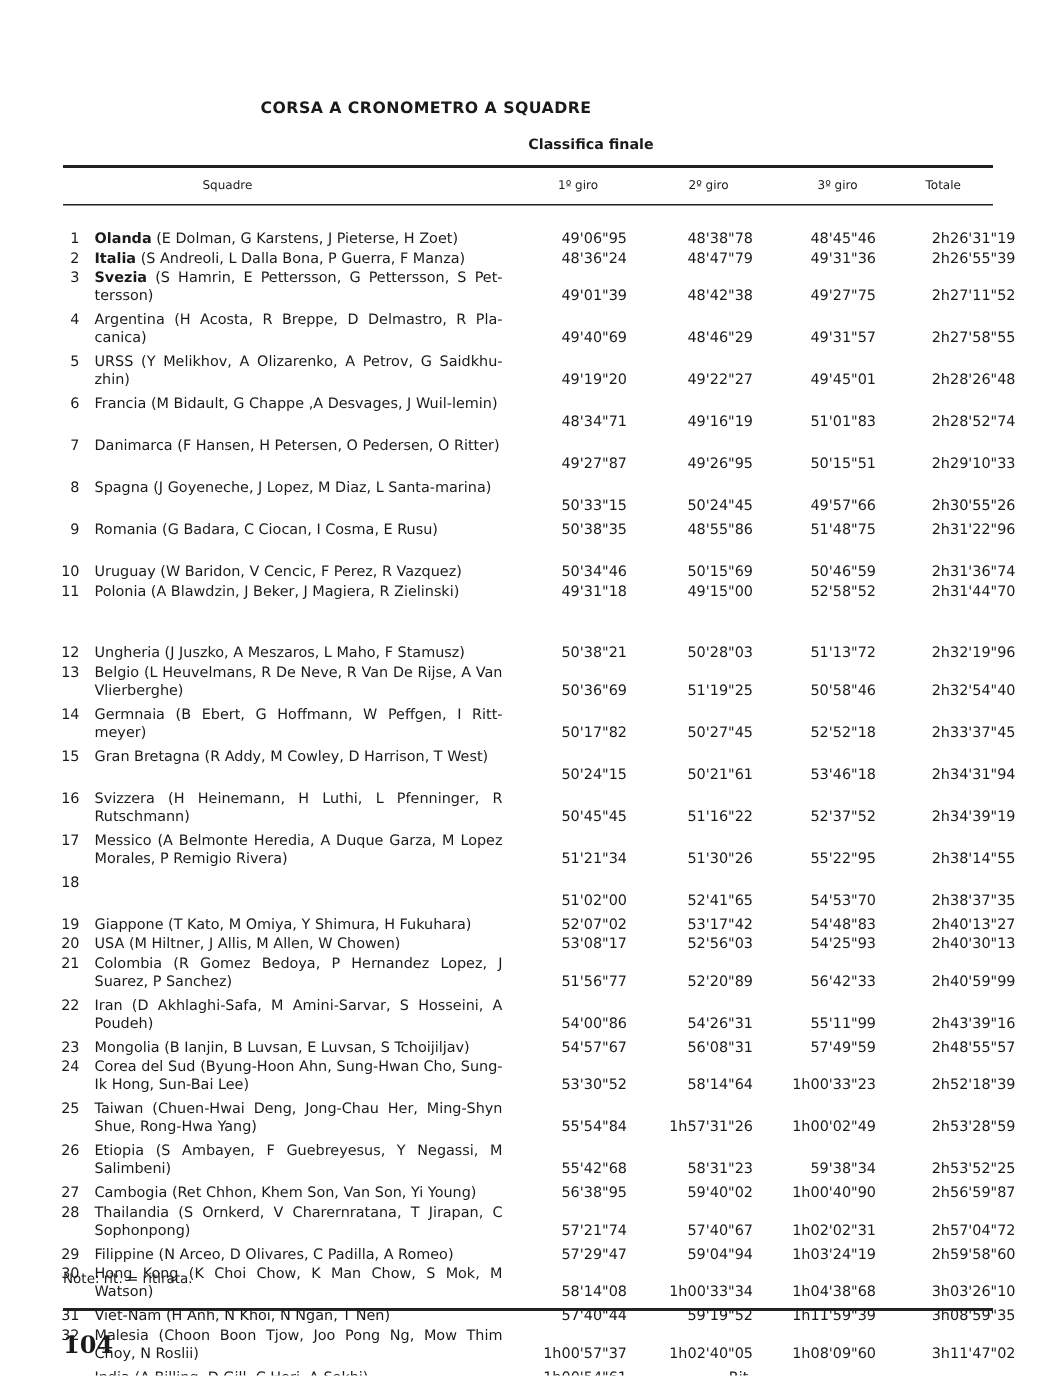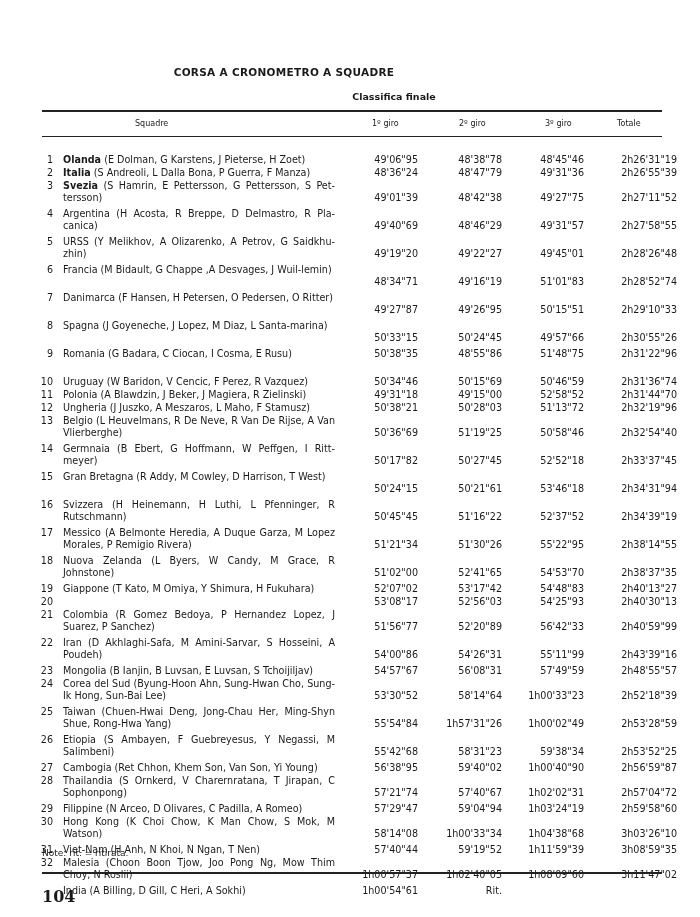--- a/index.html
+++ b/index.html
@@ -127,21 +127,21 @@
         <span class="t tot" style="top:0px">2h31'36"74</span>
       </div>
       <div class="row" style="height: 13px;">
         <span class="rank">11</span>
         <span class="team"><span>Polonia</span> <span>(A Blawdzin, J Beker, J Magiera, R Zielinski)</span></span>
         <span class="t g1" style="top:0px">49'31"18</span>
         <span class="t g2" style="top:0px">49'15"00</span>
         <span class="t g3" style="top:0px">52'58"52</span>
         <span class="t tot" style="top:0px">2h31'44"70</span>
       </div>
-      <div class="row" style="height: 13px;">
+      <div class="row" style="height: 13px; margin-top: 28px;">
         <span class="rank">12</span>
         <span class="team"><span>Ungheria</span> <span>(J Juszko, A Meszaros, L Maho, F Stamusz)</span></span>
         <span class="t g1" style="top:0px">50'38"21</span>
         <span class="t g2" style="top:0px">50'28"03</span>
         <span class="t g3" style="top:0px">51'13"72</span>
         <span class="t tot" style="top:0px">2h32'19"96</span>
       </div>
       <div class="row" style="height: 28px;">
         <span class="rank">13</span>
         <span class="team"><span>Belgio</span> <span>(L Heuvelmans, R De Neve, R Van De Rijse, A Van Vlierberghe)</span></span>
@@ -177,36 +177,36 @@
       <div class="row" style="height: 28px;">
         <span class="rank">17</span>
         <span class="team"><span>Messico</span> <span>(A Belmonte Heredia, A Duque Garza, M Lopez Morales, P Remigio Rivera)</span></span>
         <span class="t g1" style="top:12px">51'21"34</span>
         <span class="t g2" style="top:12px">51'30"26</span>
         <span class="t g3" style="top:12px">55'22"95</span>
         <span class="t tot" style="top:12px">2h38'14"55</span>
       </div>
       <div class="row" style="height: 28px;">
         <span class="rank">18</span>
-        <span class="team"><span>Nuova Zelanda</span> <span>(L Byers, W Candy, M Grace, R Johnstone)</span></span>
         <span class="t g1" style="top:12px">51'02"00</span>
         <span class="t g2" style="top:12px">52'41"65</span>
         <span class="t g3" style="top:12px">54'53"70</span>
         <span class="t tot" style="top:12px">2h38'37"35</span>
       </div>
       <div class="row" style="height: 13px;">
         <span class="rank">19</span>
         <span class="team"><span>Giappone</span> <span>(T Kato, M Omiya, Y Shimura, H Fukuhara)</span></span>
         <span class="t g1" style="top:0px">52'07"02</span>
         <span class="t g2" style="top:0px">53'17"42</span>
         <span class="t g3" style="top:0px">54'48"83</span>
         <span class="t tot" style="top:0px">2h40'13"27</span>
       </div>
       <div class="row" style="height: 13px;">
         <span class="rank">20</span>
+        <span class="team"><span>USA</span> <span>(M Hiltner, J Allis, M Allen, W Chowen)</span></span>
         <span class="t g1" style="top:0px">53'08"17</span>
         <span class="t g2" style="top:0px">52'56"03</span>
         <span class="t g3" style="top:0px">54'25"93</span>
         <span class="t tot" style="top:0px">2h40'30"13</span>
       </div>
       <div class="row" style="height: 28px;">
         <span class="rank">21</span>
         <span class="team"><span>Colombia</span> <span>(R Gomez Bedoya, P Hernandez Lopez, J Suarez, P Sanchez)</span></span>
         <span class="t g1" style="top:12px">51'56"77</span>
         <span class="t g2" style="top:12px">52'20"89</span>

